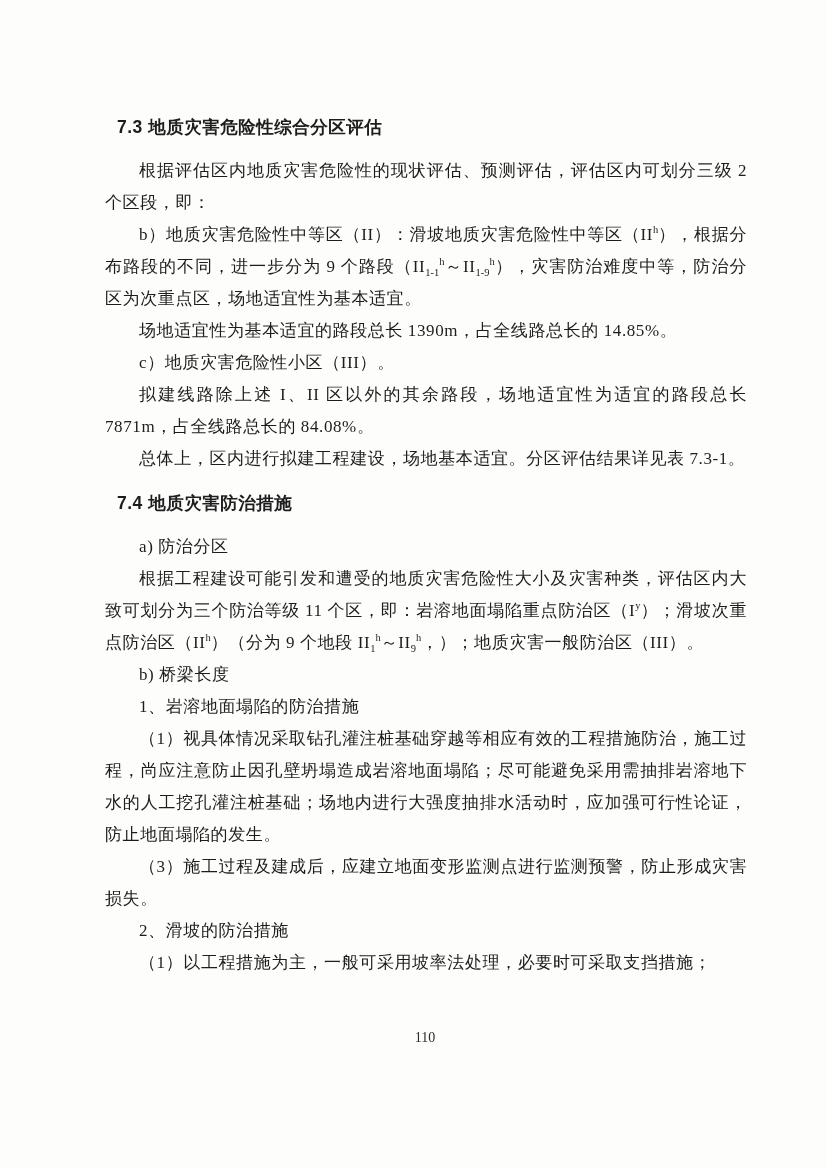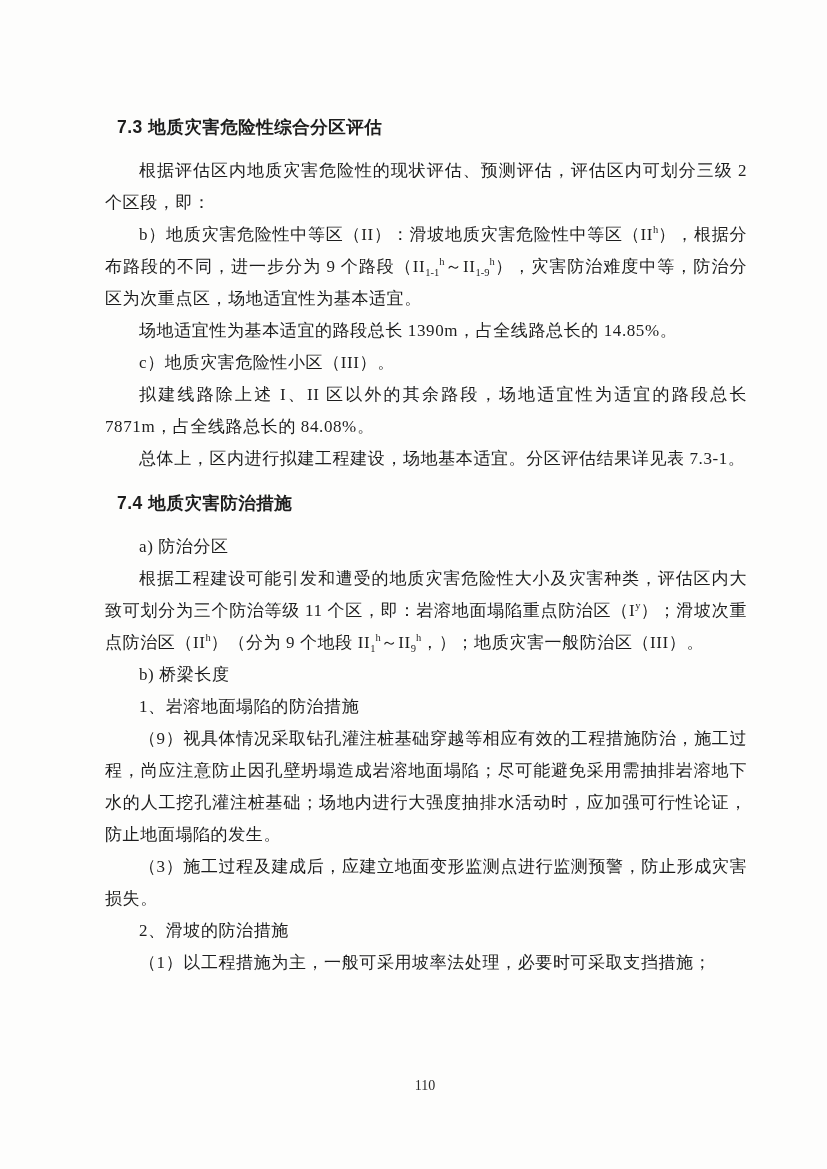--- a/index.html
+++ b/index.html
@@ -45,21 +45,21 @@
     font-size: 10.5px;
     line-height: 0;
     letter-spacing: 0;
   }
   sup { vertical-align: super; }
   sub { vertical-align: sub; }
   .footer {
     position: absolute;
     left: 0;
     right: 0;
-    top: 1076px;
+    top: 1028px;
     text-align: center;
     font-family: "Liberation Serif", "DejaVu Serif", serif;
     font-size: 14px;
     line-height: 20px;
     color: #2a2a2a;
     padding-left: 23px;
   }
 </style>
 </head>
 <body>
@@ -71,21 +71,21 @@
       <p class="para">b）地质灾害危险性中等区（II）：滑坡地质灾害危险性中等区（II<sup>h</sup>），根据分布路段的不同，进一步分为 9 个路段（II<sub>1-1</sub><sup>h</sup>～II<sub>1-9</sub><sup>h</sup>），灾害防治难度中等，防治分区为次重点区，场地适宜性为基本适宜。</p>
       <p class="para">场地适宜性为基本适宜的路段总长 1390m，占全线路总长的 14.85%。</p>
       <p class="para">c）地质灾害危险性小区（III）。</p>
       <p class="para">拟建线路除上述 I、II 区以外的其余路段，场地适宜性为适宜的路段总长 7871m，占全线路总长的 84.08%。</p>
       <p class="para">总体上，区内进行拟建工程建设，场地基本适宜。分区评估结果详见表 7.3-1。</p>
       <h2 class="heading">7.4 地质灾害防治措施</h2>
       <p class="para">a) 防治分区</p>
       <p class="para">根据工程建设可能引发和遭受的地质灾害危险性大小及灾害种类，评估区内大致可划分为三个防治等级 11 个区，即：岩溶地面塌陷重点防治区（I<sup>y</sup>）；滑坡次重点防治区（II<sup>h</sup>）（分为 9 个地段 II<sub>1</sub><sup>h</sup>～II<sub>9</sub><sup>h</sup>，）；地质灾害一般防治区（III）。</p>
       <p class="para">b) 桥梁长度</p>
       <p class="para">1、岩溶地面塌陷的防治措施</p>
-      <p class="para">（9）视具体情况采取钻孔灌注桩基础穿越等相应有效的工程措施防治，施工过程，尚应注意防止因孔壁坍塌造成岩溶地面塌陷；尽可能避免采用需抽排岩溶地下水的人工挖孔灌注桩基础；场地内进行大强度抽排水活动时，应加强可行性论证，防止地面塌陷的发生。</p>
+      <p class="para">（1）视具体情况采取钻孔灌注桩基础穿越等相应有效的工程措施防治，施工过程，尚应注意防止因孔壁坍塌造成岩溶地面塌陷；尽可能避免采用需抽排岩溶地下水的人工挖孔灌注桩基础；场地内进行大强度抽排水活动时，应加强可行性论证，防止地面塌陷的发生。</p>
       <p class="para">（3）施工过程及建成后，应建立地面变形监测点进行监测预警，防止形成灾害损失。</p>
       <p class="para">2、滑坡的防治措施</p>
       <p class="para">（1）以工程措施为主，一般可采用坡率法处理，必要时可采取支挡措施；</p>
     </main>
   <footer class="footer">
     <span>110</span>
   </footer>
 </div>
 
 </body></html>

